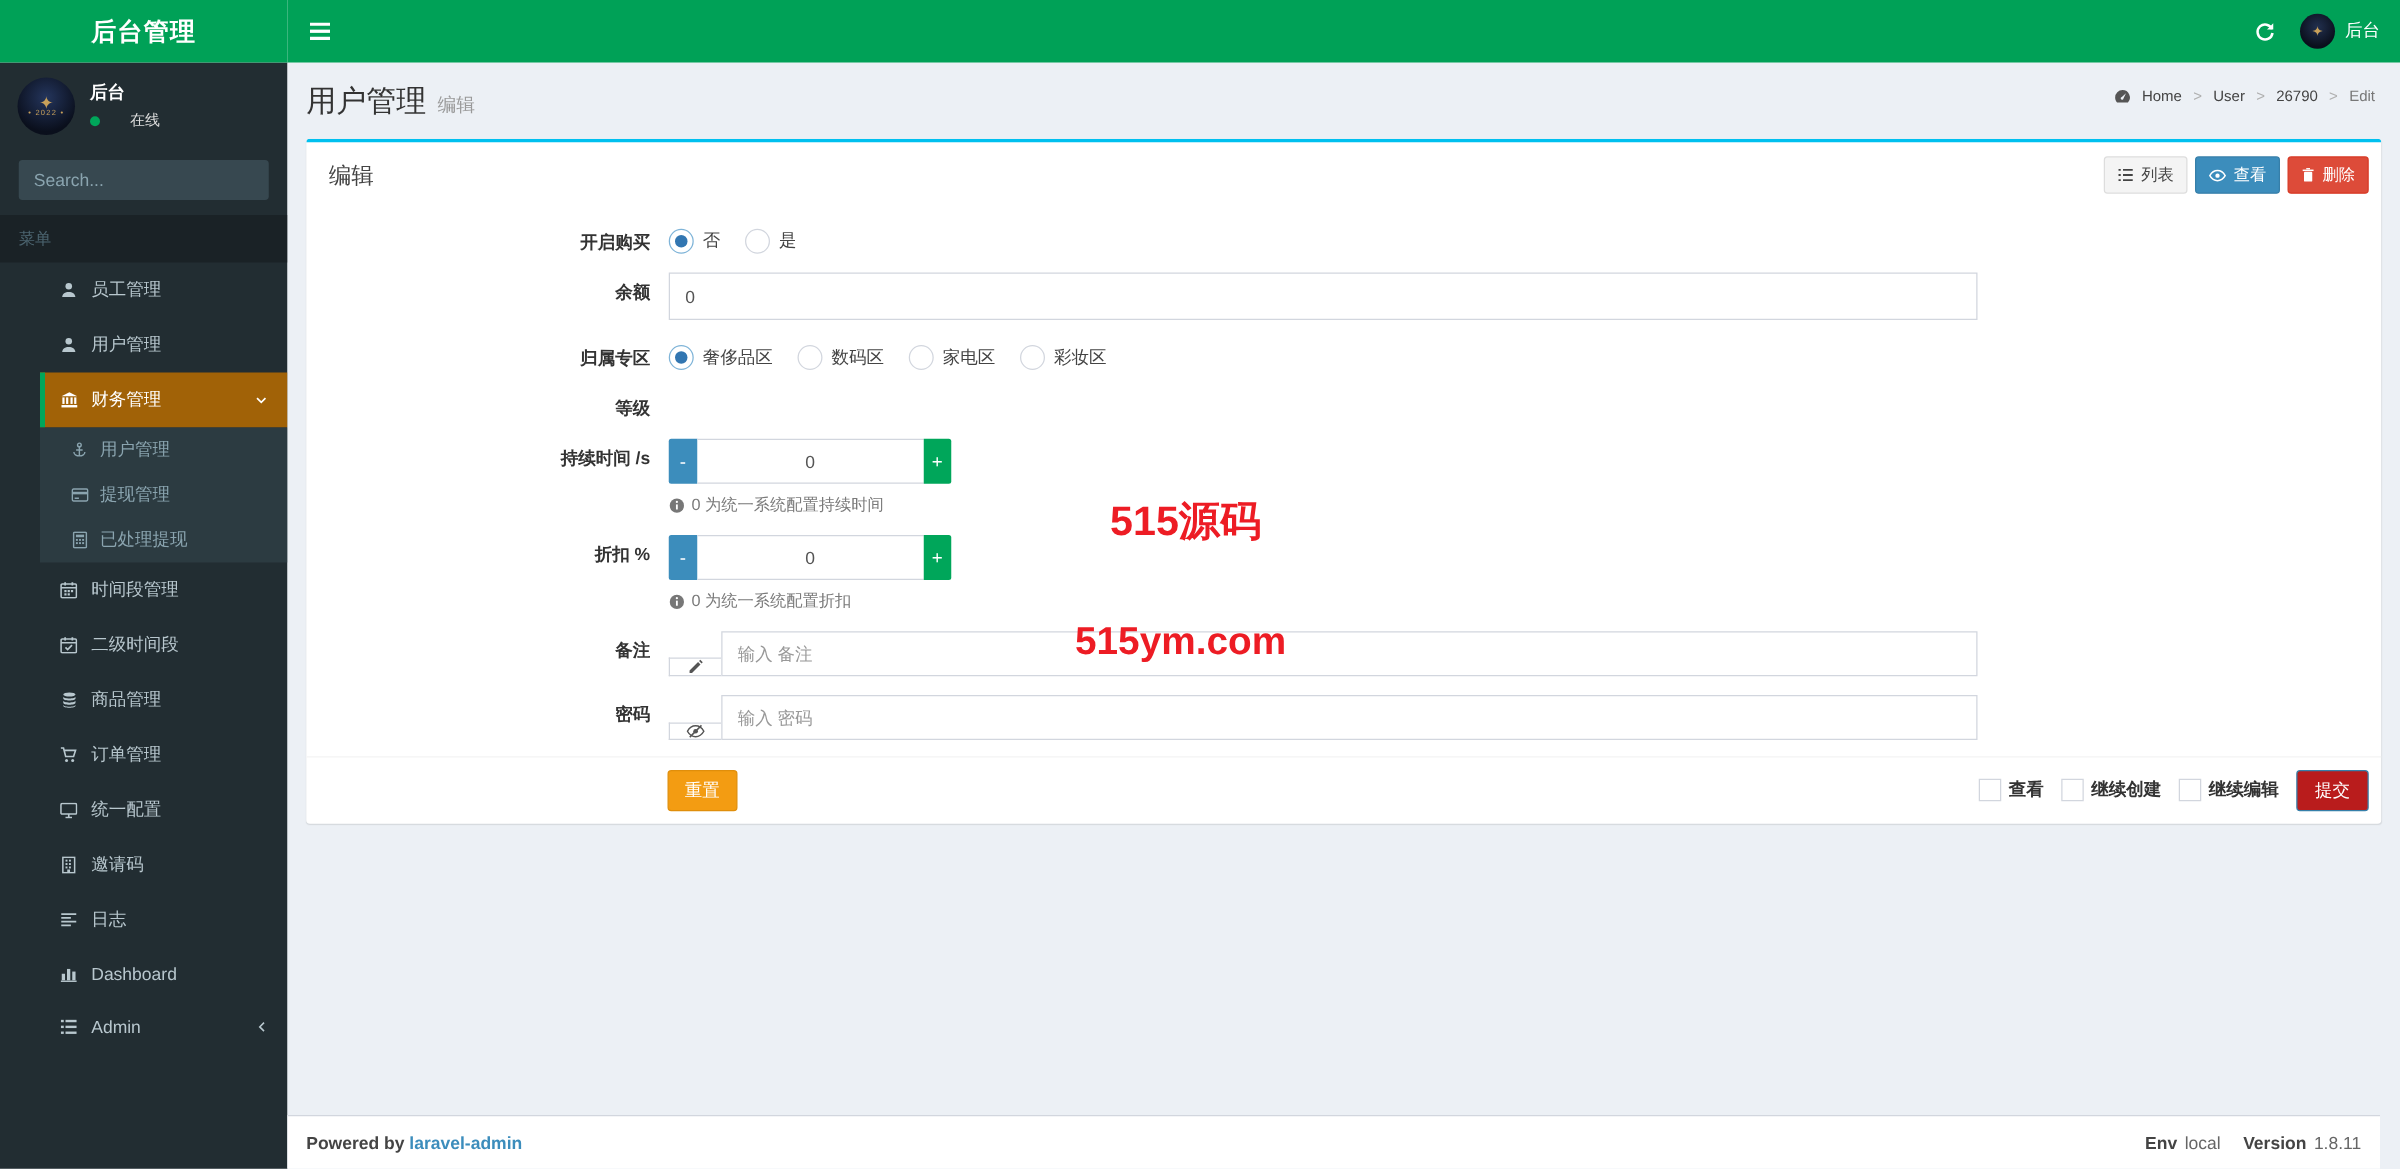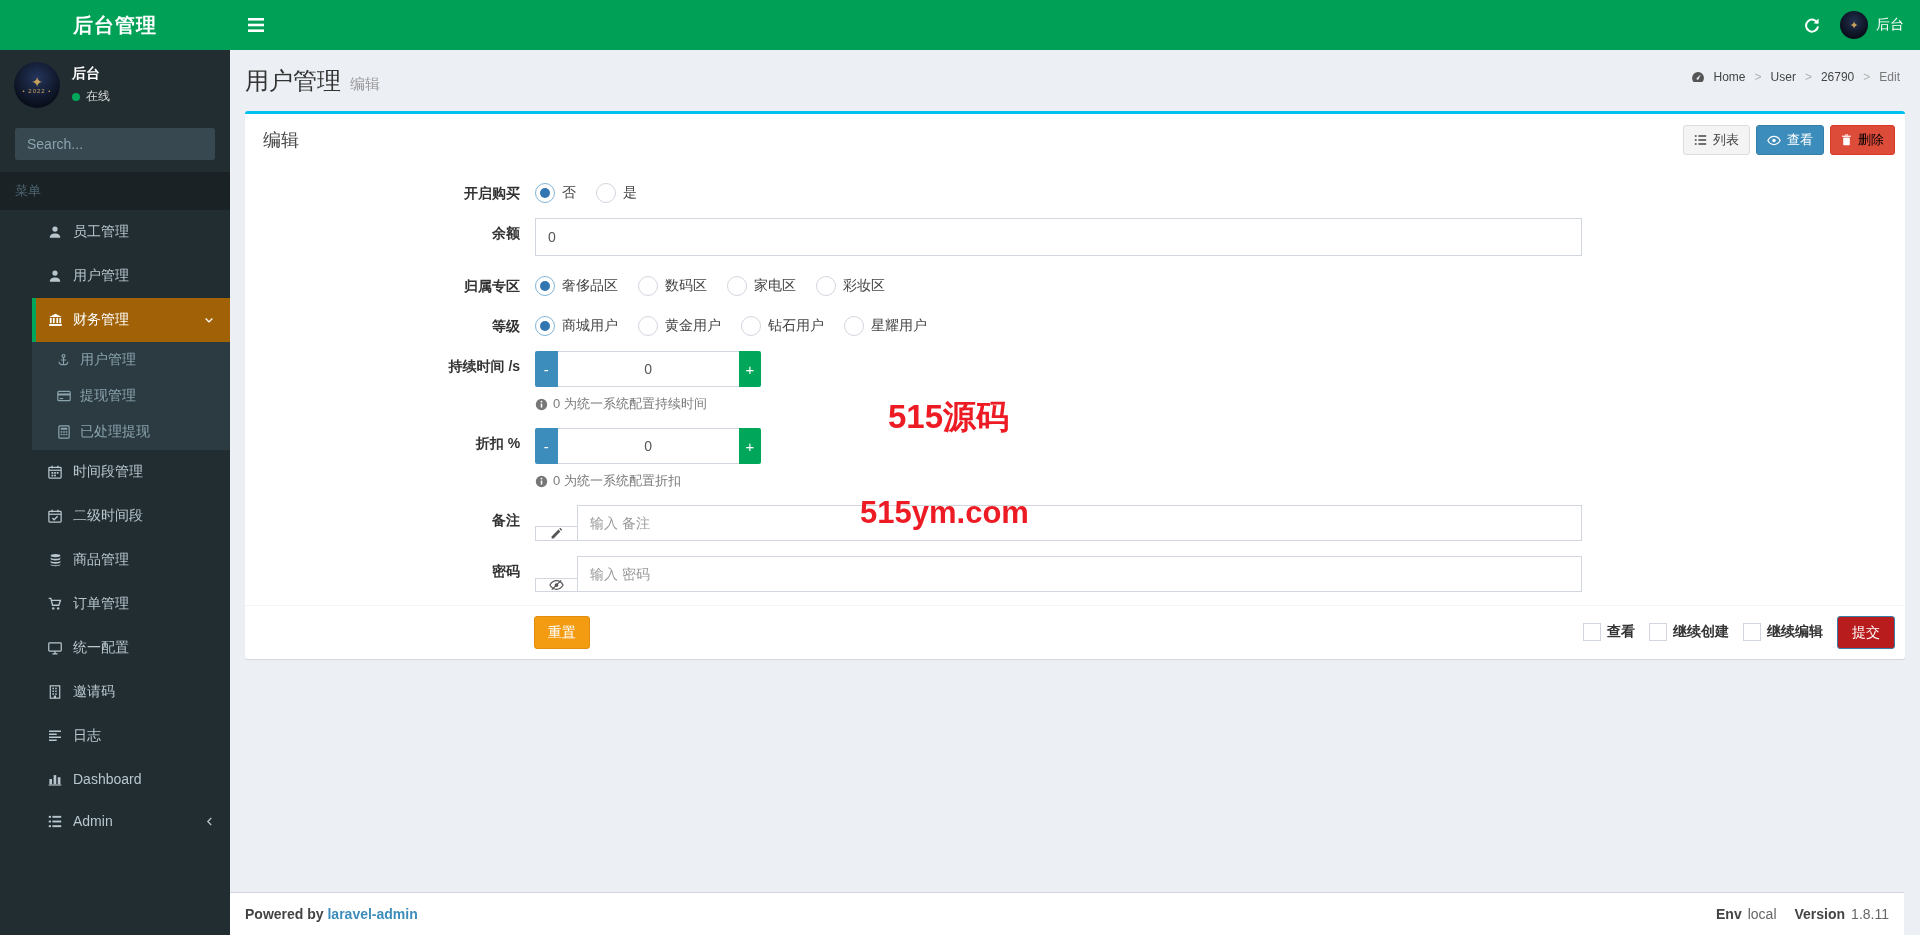--- a/index.html
+++ b/index.html
@@ -21,21 +21,21 @@
 
   
   .sidebar { position:absolute; top:50px; left:0; bottom:0; width:230px; background:#222d32; }
   .user-panel { display:flex; align-items:center; gap:12px; padding:12px 14px; }
   .avatar-lg { width:46px; height:46px; border-radius:50%; flex:0 0 46px;
     background:radial-gradient(circle at 50% 35%,#24355c 0%,#0a0f1c 72%);
     display:flex; flex-direction:column; align-items:center; justify-content:center; color:#c9a15a; }
   .avatar-lg .star { font-size:14px; line-height:12px; }
   .avatar-lg .yr { font-size:6px; letter-spacing:1px; }
   .up-name { color:#fff; font-weight:bold; font-size:14px; margin-bottom:5px; }
-  .up-status { color:#ddd; font-size:12px; display:flex; align-items:center; gap:6px; }
+  .up-status { color:#ddd; font-size:12px; display:flex; align-items:center; gap:24px; }
   .dot { width:8px; height:8px; border-radius:50%; background:#00a65a; display:inline-block; }
   .sidebar-search { margin:8px 15px 12px; display:flex; background:#374850; border-radius:3px; overflow:hidden; }
   .sidebar-search input { flex:1; background:transparent; border:none; outline:none; color:#ccc; padding:8px 12px; font-size:14px; }
   .sidebar-search input::placeholder { color:#8aa4af; }
   .menu-header { background:#1a2226; color:#4b646f; font-size:13px; padding:10px 15px; }
   ul.menu { list-style:none;margin-left:32px; }
   .menu-item { display:flex; align-items:center; gap:10px; padding:13px 15px; color:#b8c7ce; font-size:14px; cursor:pointer; }
   .menu-item .mi-ic { width:16px; display:flex; justify-content:center; flex:0 0 16px; }
   .menu-item.active { background:#a16207; border-left:4px solid #00a65a; padding-left:11px; color:#fff; }
   .menu-item .chev { margin-left:auto; display:flex; }
@@ -55,21 +55,21 @@
 
   .box { margin:14px 15px; background:#fff; border-top:3px solid #00c0ef; border-radius:3px;
     box-shadow:0 1px 1px rgba(0,0,0,0.1); }
   .box-header { padding:10px; display:flex; align-items:center; }
   .box-title { font-size:18px; color:#444; padding:4px 8px; }
   .box-tools { margin-left:auto; display:flex; gap:6px; align-items:center; }
   .btn { display:inline-flex; align-items:center; gap:6px; border-radius:3px; font-size:13px;
     padding:6px 10px; border:1px solid transparent; cursor:pointer; line-height:1.2; background:#fff; }
   .btn-default { background:#f4f4f4; border-color:#ddd; color:#444; }
   .btn-primary { background:#3c8dbc; border-color:#367fa9; color:#fff; }
-  .btn-danger  { background:#dd4b39; border-color:#d73925; color:#000000; }
+  .btn-danger  { background:#dd4b39; border-color:#d73925; color:#ffffff; }
   .btn-warning { background:#f39c12; border-color:#e08e0b; color:#fff; font-size:14px; padding:7px 13px;text-align:center; }
   .btn-submit  { background:#b91c1c; border-color:#367fa9; color:#fff; font-size:14px; padding:7px 14px; }
 
   .box-body { padding:12px 12px 8px; }
   .form-row { display:flex; margin-bottom:15px; }
   .form-label { flex:0 0 17%; text-align:right; padding:7px 15px 0 0; font-weight:bold; color:#333; }
   .form-field { flex:0 0 64%; }
   .radio-group { display:flex; align-items:center; padding-top:4px; flex-wrap:wrap; }
   .radio-opt { display:flex; align-items:center; margin-right:20px; cursor:pointer; }
   .r-circle { width:20px; height:20px; border:1px solid #d2d6de; border-radius:50%; background:#fff;
@@ -439,38 +439,20 @@
           </span>
           <span class="radio-opt">
             <span class="r-circle"></span>
             <span>彩妆区</span>
           </span>
         </div>
       </div>
 
       <div class="form-row">
         <div class="form-label">等级</div>
-        <div class="form-field radio-group">
-          <span class="radio-opt">
-            <span class="r-circle checked"></span>
-            <span>商城用户</span>
-          </span>
-          <span class="radio-opt">
-            <span class="r-circle"></span>
-            <span>黄金用户</span>
-          </span>
-          <span class="radio-opt">
-            <span class="r-circle"></span>
-            <span>钻石用户</span>
-          </span>
-          <span class="radio-opt">
-            <span class="r-circle"></span>
-            <span>星耀用户</span>
-          </span>
-        </div>
       </div>
 
       <div class="form-row">
         <div class="form-label">持续时间 /s</div>
         <div class="form-field">
           <div class="spinner">
             <button class="spin-btn spin-minus">-</button>
             <input class="spin-input" type="text" value="0" style="">
             <button class="spin-btn spin-plus">+</button>
           </div>

